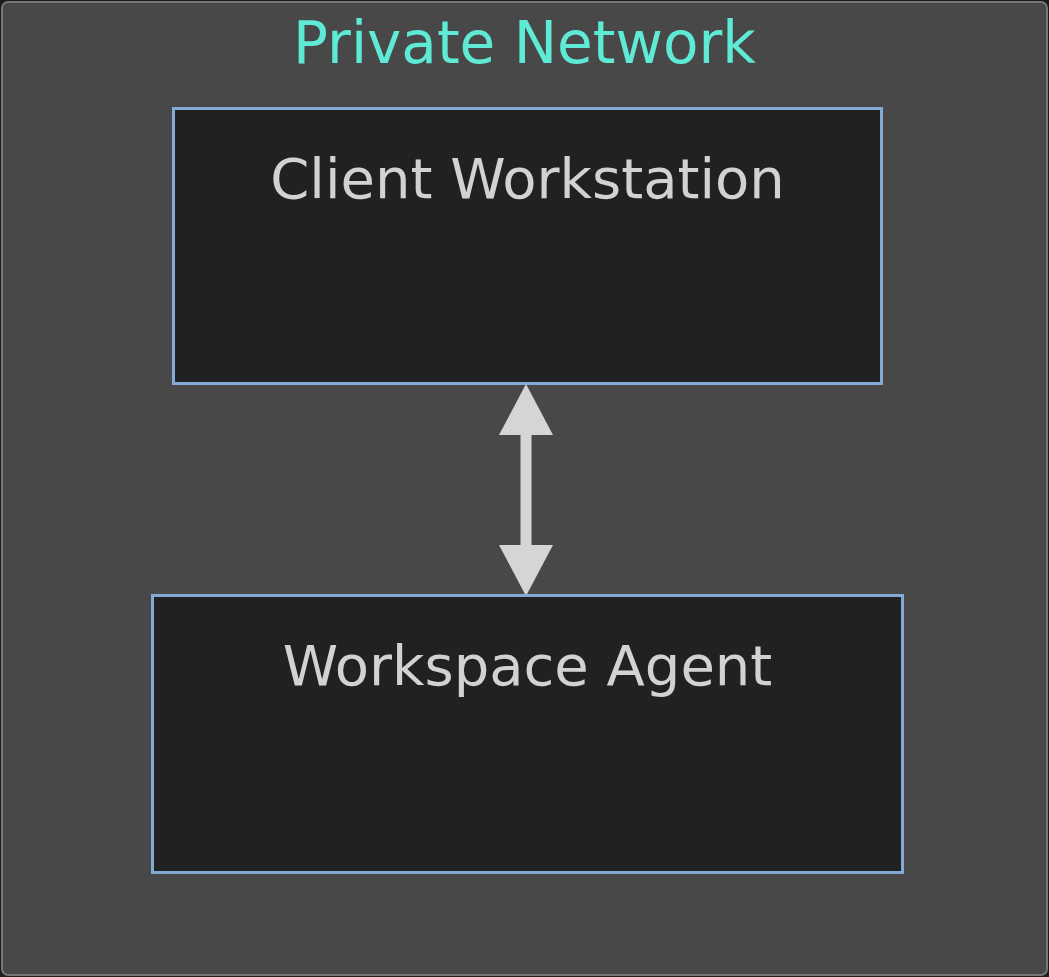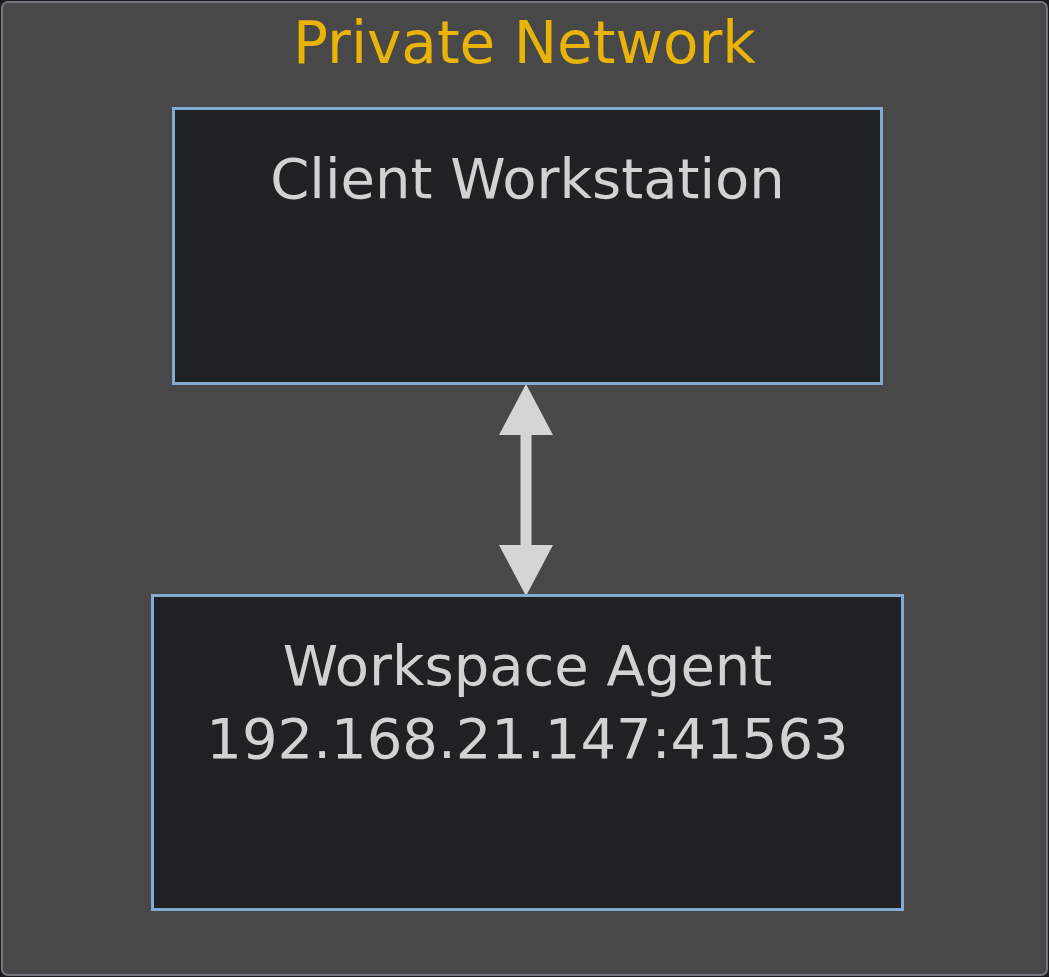--- a/index.html
+++ b/index.html
@@ -19,41 +19,41 @@
     border: 2px solid #73767a;
     border-radius: 7px;
   }
   .diagram-title {
     position: absolute;
     left: 0; top: 6px;
     width: 100%;
     text-align: center;
     font-size: 58px;
     font-weight: 500;
-    color: #eab308;
+    color: #5eead4;
     letter-spacing: 0px;
   }
   .node {
     position: absolute;
     background: #1f2123;
     border: 3px solid #82aad4;
     box-sizing: border-box;
     display: flex;
     flex-direction: column;
     align-items: center;
     padding-top: 32px;
     color: #d2d2d2;
   }
   .node-client {
     left: 169px; top: 104px;
     width: 711px; height: 278px;
   }
   .node-agent {
     left: 148px; top: 591px;
-    width: 753px; height: 317px;
+    width: 753px; height: 280px;
   }
   .node-label, .node-address {
     font-size: 56px;
     line-height: 73px;
     white-space: nowrap;
     text-align: center;
   }
   .arrow-svg {
     position: absolute;
     left: 492px; top: 380px;
@@ -74,16 +74,15 @@
   <svg class="arrow-svg" viewBox="0 0 62 214" xmlns="http://www.w3.org/2000/svg">
     <g fill="#d5d5d5">
       <polygon points="31,1 4,52 58,52"></polygon>
       <rect x="25.5" y="46" width="11" height="122"></rect>
       <polygon points="31,213 4,162 58,162"></polygon>
     </g>
   </svg>
 
   <div class="node node-agent">
     <div class="node-label">Workspace Agent</div>
-    <div class="node-address">192.168.21.147:41563</div>
   </div>
 
 </div>
 
 </body></html>

